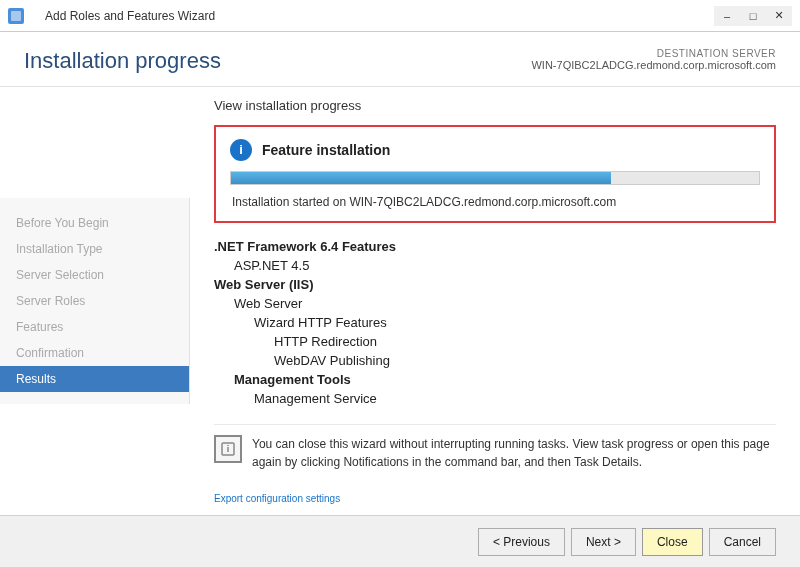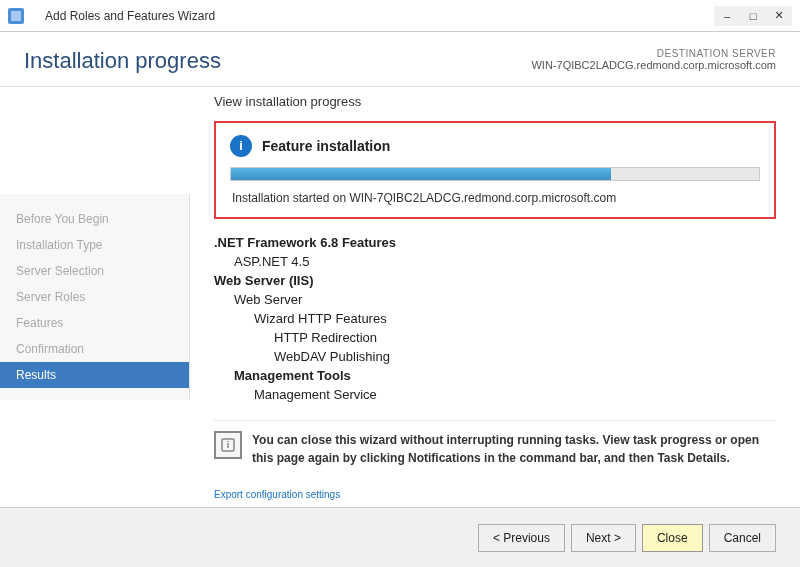--- a/index.html
+++ b/index.html
@@ -204,35 +204,34 @@
       background: #f5f5f5;
       display: flex; align-items: center; justify-content: center;
       flex-shrink: 0;
       font-size: 11px;
       color: #555;
     }
     .notice-text {
       font-size: 12px;
       color: #333;
       line-height: 1.5;
-      font-weight: bold;
     }
 
     .export-link {
       color: #1a73c8;
       font-size: 10px;
       cursor: pointer;
       text-decoration: none;
       display: inline-block;
       margin-top: 12px;
     }
 
     
     .wizard-footer {
-      height: 60px;
+      height: 52px;
       background: #f0f0f0;
       border-top: 1px solid #d0d0d0;
       display: flex;
       align-items: center;
       justify-content: flex-end;
       padding: 0 24px;
       gap: 6px;
     }
     .footer-btn {
       height: 28px;
@@ -303,21 +302,21 @@
           <div class="feature-install-title">Feature installation</div>
         </div>
         <div class="progress-bar-container">
           <div class="progress-bar-fill" style="width: 72%"></div>
         </div>
         <div class="install-status-text">Installation started on WIN-7QIBC2LADCG.redmond.corp.microsoft.com</div>
       </div>
 
       
       <div class="feature-list">
-        <div class="feature-item bold">.NET Framework 6.8 Features</div>
+        <div class="feature-item bold">.NET Framework 6.4 Features</div>
         <div class="feature-item indent1">ASP.NET 4.5</div>
         <div class="feature-item bold">Web Server (IIS)</div>
         <div class="feature-item indent1">Web Server</div>
         <div class="feature-item indent2">Wizard HTTP Features</div>
         <div class="feature-item indent3">HTTP Redirection</div>
         <div class="feature-item indent3">WebDAV Publishing</div>
         <div class="feature-item indent1 bold">Management Tools</div>
         <div class="feature-item indent2">Management Service</div>
       </div>
 

